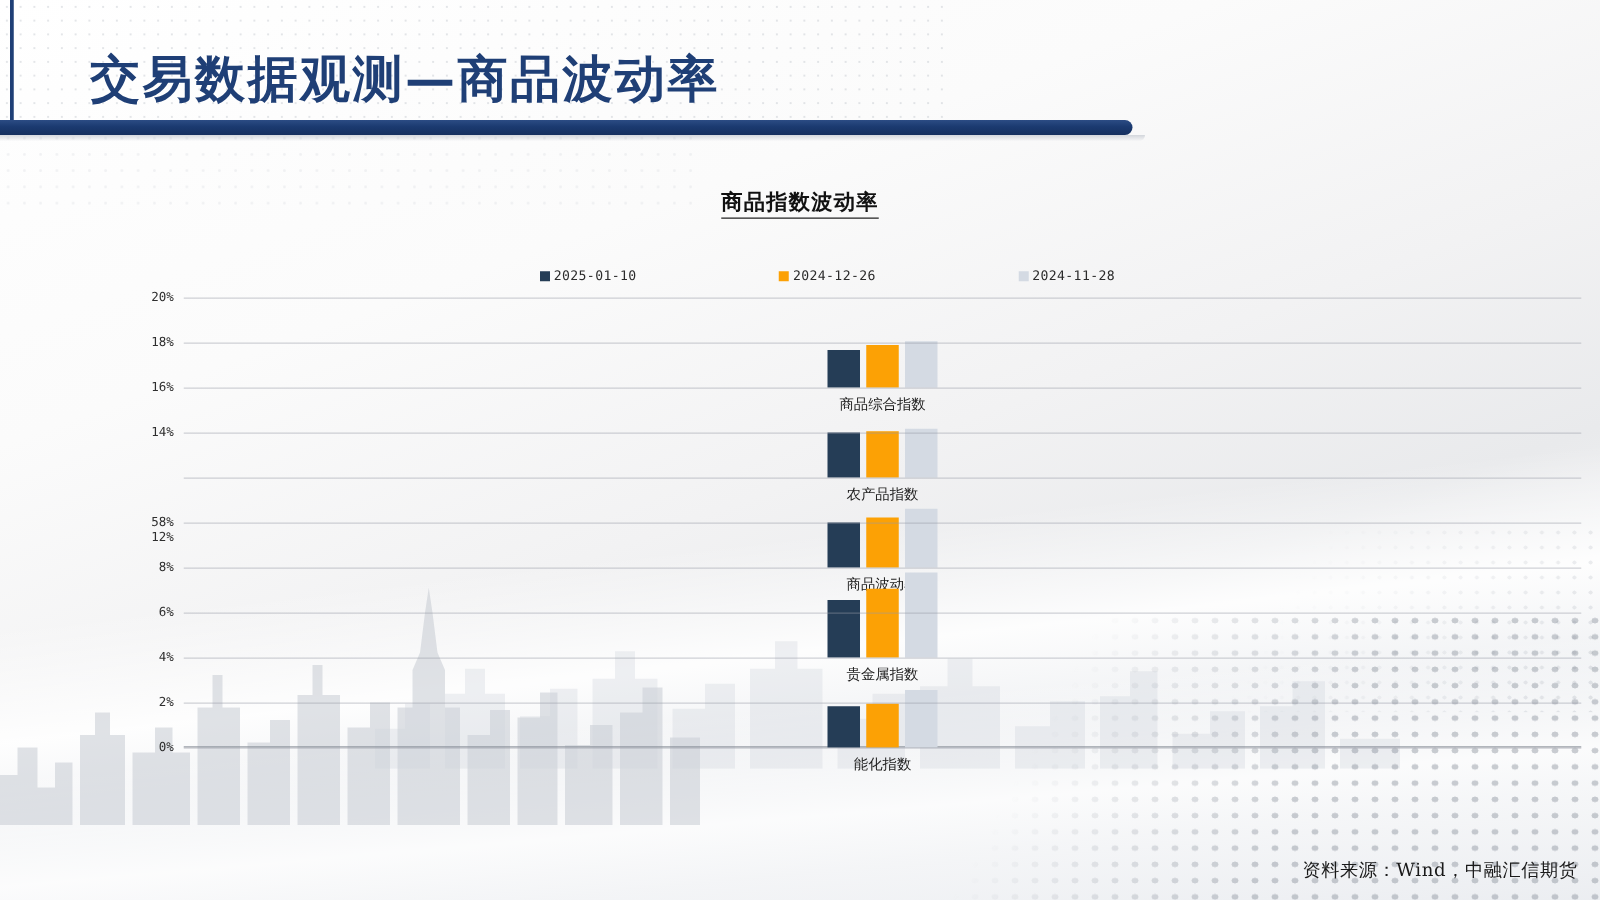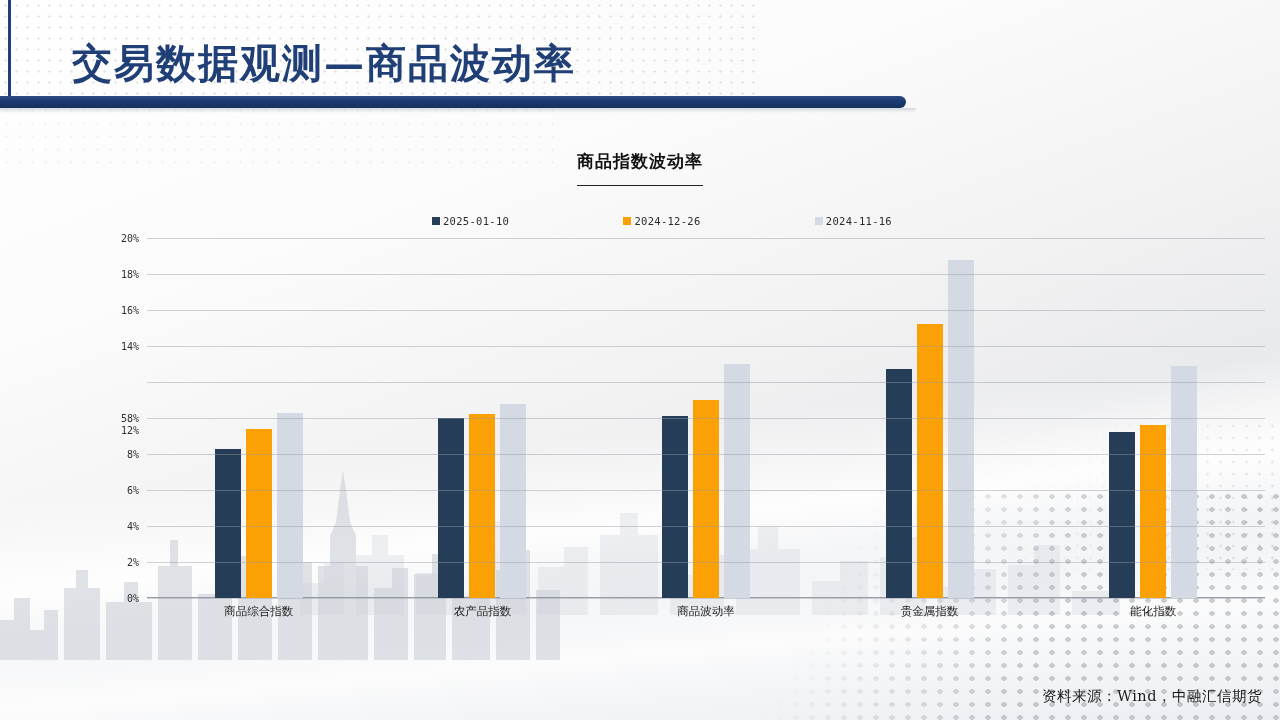--- a/index.html
+++ b/index.html
@@ -95,21 +95,21 @@
   }
 
   
   .chart-title {
     position: absolute; left: 0; right: 0; top: 150px;
     text-align: center;
     font-family: "DejaVu Serif", "Liberation Serif", serif;
     font-size: 17px; font-weight: 700; color: #111;
     letter-spacing: 1px;
   }
-  .chart-title span { border-bottom: 1.4px solid #222; padding-bottom: 14px; }
+  .chart-title span { border-bottom: 1.4px solid #222; padding-bottom: 2px; }
 
   .legend {
     position: absolute; top: 215px; left: 432px; width: 460px;
     display: flex; justify-content: space-between; align-items: center;
   }
   .legend-item { display: flex; align-items: center; gap: 3px; }
   .legend-swatch { width: 8px; height: 8px; display: inline-block; }
   .legend-label {
     font-family: "DejaVu Sans Mono", "Liberation Mono", monospace;
     font-size: 10.5px; color: #2b2b2b; letter-spacing: .3px;
@@ -130,20 +130,21 @@
   .ylabel {
     position: absolute; right: 100%; margin-right: 8px;
     transform: translateY(-50%);
     font-family: "DejaVu Sans Mono", "Liberation Mono", monospace;
     font-size: 10px; color: #2e2e2e; white-space: nowrap;
   }
 
   .groups {
     position: absolute; left: 0; top: 0; right: 0; bottom: 0;
     display: flex;
+    flex-direction: column;
   }
   .group {
     position: relative; flex: 1 1 0;
     display: flex; align-items: flex-end; justify-content: center;
     gap: 5px;
   }
   .bar { width: 26px; }
   .cat-label {
     position: absolute; top: 100%; left: 0; right: 0; margin-top: 6px;
     text-align: center;
@@ -224,21 +225,21 @@
       <div class="legend-item">
         <span class="legend-swatch" style="background: rgb(37, 61, 86);"></span>
         <span class="legend-label">2025-01-10</span>
       </div>
       <div class="legend-item">
         <span class="legend-swatch" style="background: rgb(252, 161, 5);"></span>
         <span class="legend-label">2024-12-26</span>
       </div>
       <div class="legend-item">
         <span class="legend-swatch" style="background: rgb(212, 218, 227);"></span>
-        <span class="legend-label">2024-11-16</span>
+        <span class="legend-label">2024-11-28</span>
       </div>
     </div>
 
   <div class="plot" id="plot">
     <div class="axis-base"></div>
     <div class="groups" id="groups">
         <div class="group">
           <div class="bar" title="2025-01-10 商品综合指数: 8.3%" style="height: 41.5%; background: rgb(37, 61, 86);"></div>
           <div class="bar" title="2024-12-26 商品综合指数: 9.4%" style="height: 47%; background: rgb(252, 161, 5);"></div>
           <div class="bar" title="2024-11-28 商品综合指数: 10.3%" style="height: 51.5%; background: rgb(212, 218, 227);"></div>

